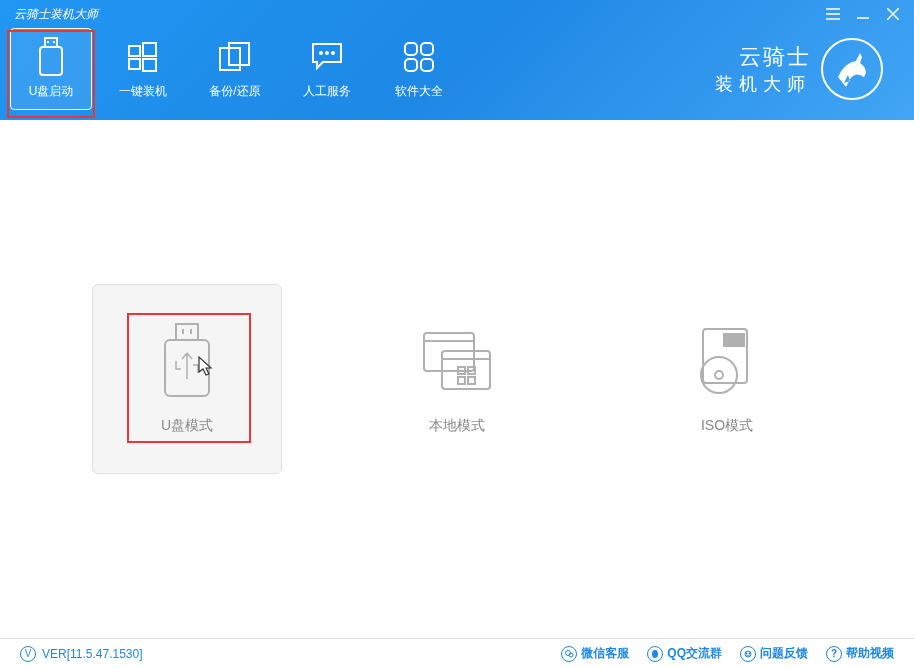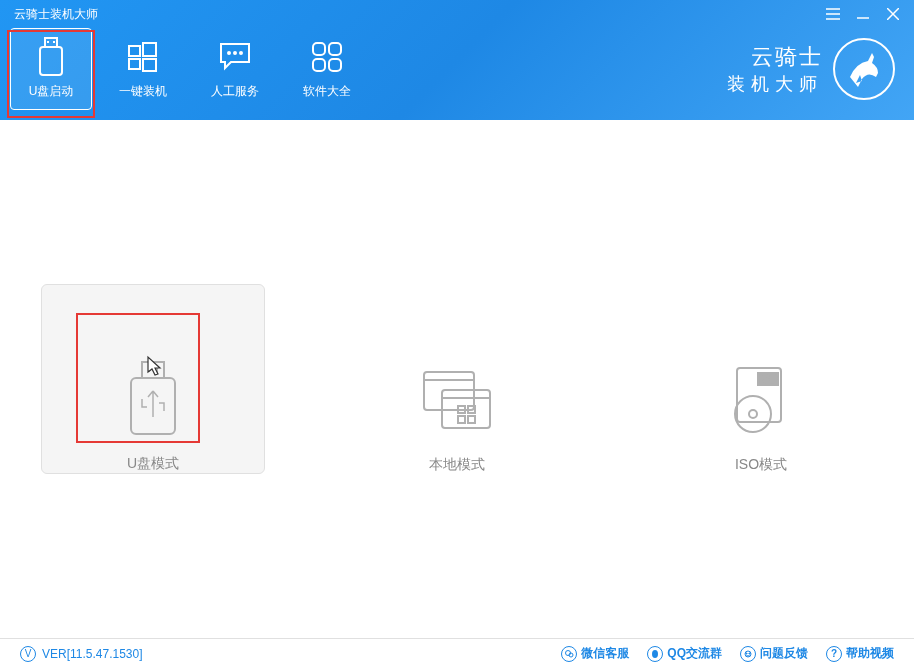--- a/index.html
+++ b/index.html
@@ -1,35 +1,35 @@
 <!DOCTYPE html>
 <html><head>
 <meta charset="utf-8">
 <style>
 * { margin: 0; padding: 0; box-sizing: border-box; }
 body { font-family: "Microsoft YaHei", sans-serif; width: 914px; height: 668px; background: #fff; overflow: hidden; position: relative; }
 .header { height: 120px; background: linear-gradient(135deg, #2196f3 0%, #1e88e5 50%, #42a5f5 100%); position: relative; }
 .titlebar { height: 28px; display: flex; align-items: center; justify-content: space-between; padding: 0 14px; }
-.app-title { color: #fff; font-size: 12px; }
+.app-title { color: #fff; font-size: 12px; font-style: italic; }
 .win-controls { display: flex; gap: 16px; }
 .win-btn { width: 14px; height: 14px; display: flex; align-items: center; justify-content: center; cursor: pointer; }
 .win-btn svg { stroke: #fff; }
 .nav { display: flex; padding: 0 10px; gap: 10px; }
 .nav-item { width: 82px; height: 82px; display: flex; flex-direction: column; align-items: center; justify-content: center; gap: 8px; border-radius: 4px; cursor: pointer; }
 .nav-item.active { border: 1px solid #fff; background: rgba(255,255,255,0.1); }
 .nav-item .ico { height: 36px; display: flex; align-items: center; justify-content: center; }
 .nav-item .lbl { color: #fff; font-size: 12px; }
 .nav-redbox { position: absolute; left: 7px; top: 30px; width: 88px; height: 88px; border: 2px solid #e53935; pointer-events: none; }
-.brand { position: absolute; right: 19px; top: 38px; display: flex; align-items: center; gap: 10px; color: #fff; }
+.brand { position: absolute; right: 31px; top: 38px; display: flex; align-items: center; gap: 10px; color: #fff; }
 .brand-text { text-align: right; }
 .brand-text .t1 { font-size: 22px; font-weight: 500; letter-spacing: 2px; }
 .brand-text .t2 { font-size: 18px; letter-spacing: 6px; }
 .brand-logo { width: 62px; height: 62px; border: 2px solid #fff; border-radius: 50%; display: flex; align-items: center; justify-content: center; }
 .main { height: 518px; display: flex; align-items: center; justify-content: center; gap: 80px; }
-.card { width: 224px; height: 190px; display: flex; flex-direction: column; align-items: center; justify-content: flex-end; gap: 18px; border-radius: 6px; cursor: pointer; }
+.card { width: 190px; height: 190px; display: flex; flex-direction: column; align-items: center; justify-content: center; gap: 18px; border-radius: 6px; cursor: pointer; }
 .card.active { border: 1px solid #e0e0e0; background: #f5f5f5; }
 .card .card-ico { height: 76px; display: flex; align-items: center; justify-content: center; }
 .card .card-lbl { font-size: 14px; color: #888; }
 .card-redbox { position: absolute; border: 2px solid #e53935; pointer-events: none; }
 .footer { position: absolute; bottom: 0; left: 0; right: 0; height: 30px; display: flex; align-items: center; justify-content: space-between; padding: 0 20px; border-top: 1px solid #e0e0e0; font-size: 12px; color: #1e88e5; }
 .footer-left { display: flex; align-items: center; gap: 6px; }
 .footer-right { display: flex; align-items: center; gap: 18px; font-weight: bold; }
 .footer-item { display: flex; align-items: center; gap: 4px; cursor: pointer; }
 .circ { width: 16px; height: 16px; border: 1.5px solid #1e88e5; border-radius: 50%; display: flex; align-items: center; justify-content: center; font-size: 10px; }
 </style>
@@ -80,20 +80,29 @@
             <rect x="15" y="1" width="13" height="13"></rect>
             <rect x="1" y="17" width="11" height="10"></rect>
             <rect x="15" y="17" width="13" height="12"></rect>
           </svg>
       </span>
       <span class="lbl">一键装机</span>
     </div>
     <div class="nav-item">
       <span class="ico">
         <svg width="32" height="30" viewBox="0 0 32 30" fill="none" stroke="#fff" stroke-width="2">
+            <rect x="1" y="6" width="20" height="22"></rect>
+            <rect x="10" y="1" width="20" height="22"></rect>
+          </svg>
+      </span>
+      <span class="lbl">备份/还原</span>
+    </div>
+    <div class="nav-item">
+      <span class="ico">
+        <svg width="32" height="30" viewBox="0 0 32 30" fill="none" stroke="#fff" stroke-width="2">
             <path d="M2 2 h28 v18 h-18 l-6 6 v-6 h-4 z"></path>
             <circle cx="10" cy="11" r="1" fill="#fff"></circle>
             <circle cx="16" cy="11" r="1" fill="#fff"></circle>
             <circle cx="22" cy="11" r="1" fill="#fff"></circle>
           </svg>
       </span>
       <span class="lbl">人工服务</span>
     </div>
     <div class="nav-item">
       <span class="ico">

